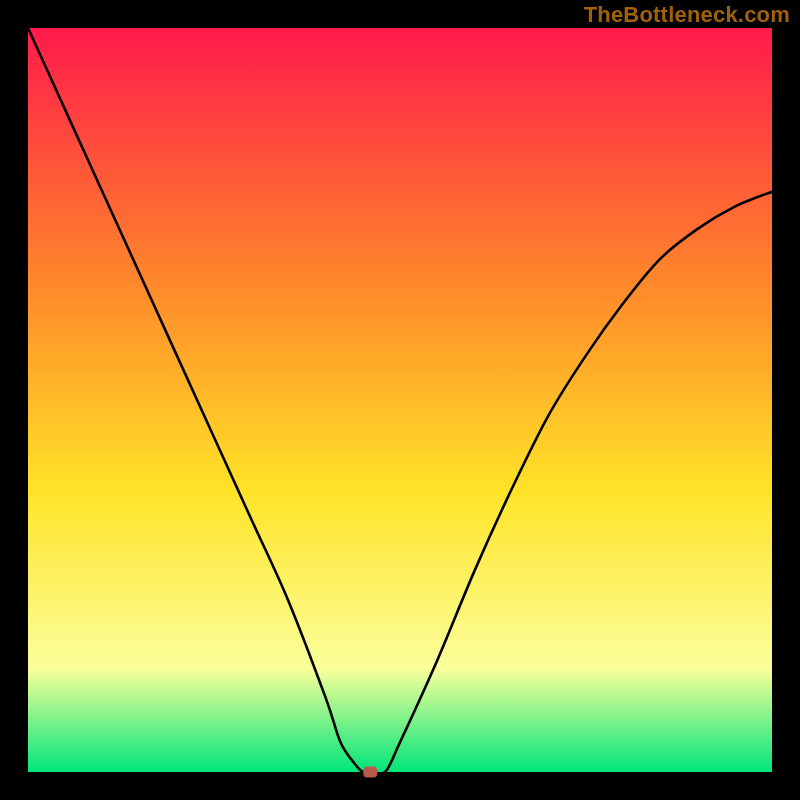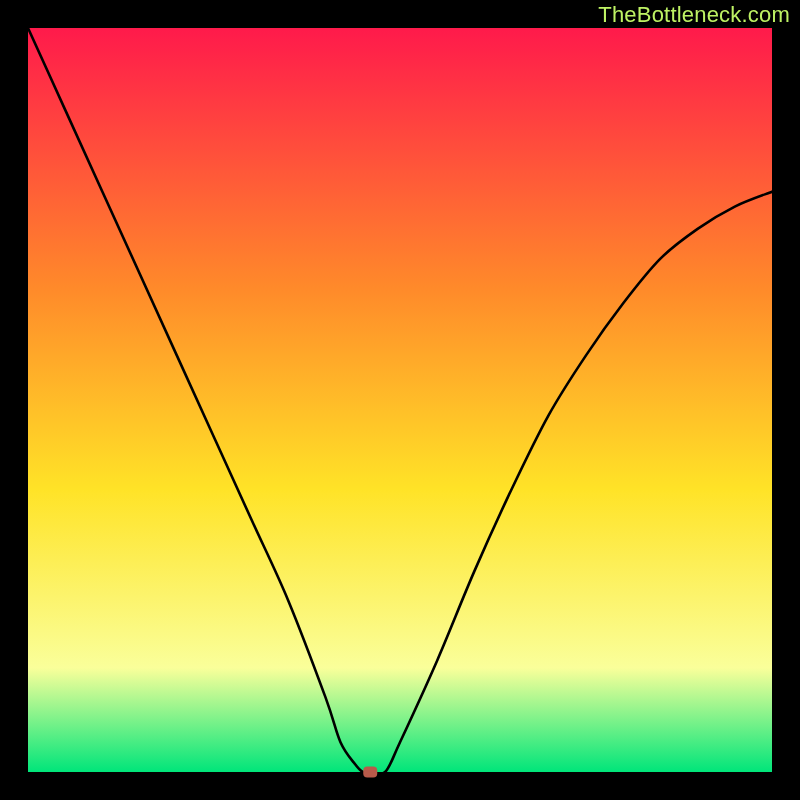--- a/index.html
+++ b/index.html
@@ -14,23 +14,23 @@
   .frame {
     position: relative;
     width: 800px;
     height: 800px;
     background: #000;
   }
   .watermark {
     position: absolute;
     top: 2px;
     right: 10px;
-    color: #bef264;
+    color: #a16207;
     font-size: 22px;
-    font-weight: normal;
+    font-weight: bold;
     letter-spacing: 0.2px;
     z-index: 10;
   }
   .plot {
     position: absolute;
     display: block;
   }
 </style>
 </head>
 <body>

